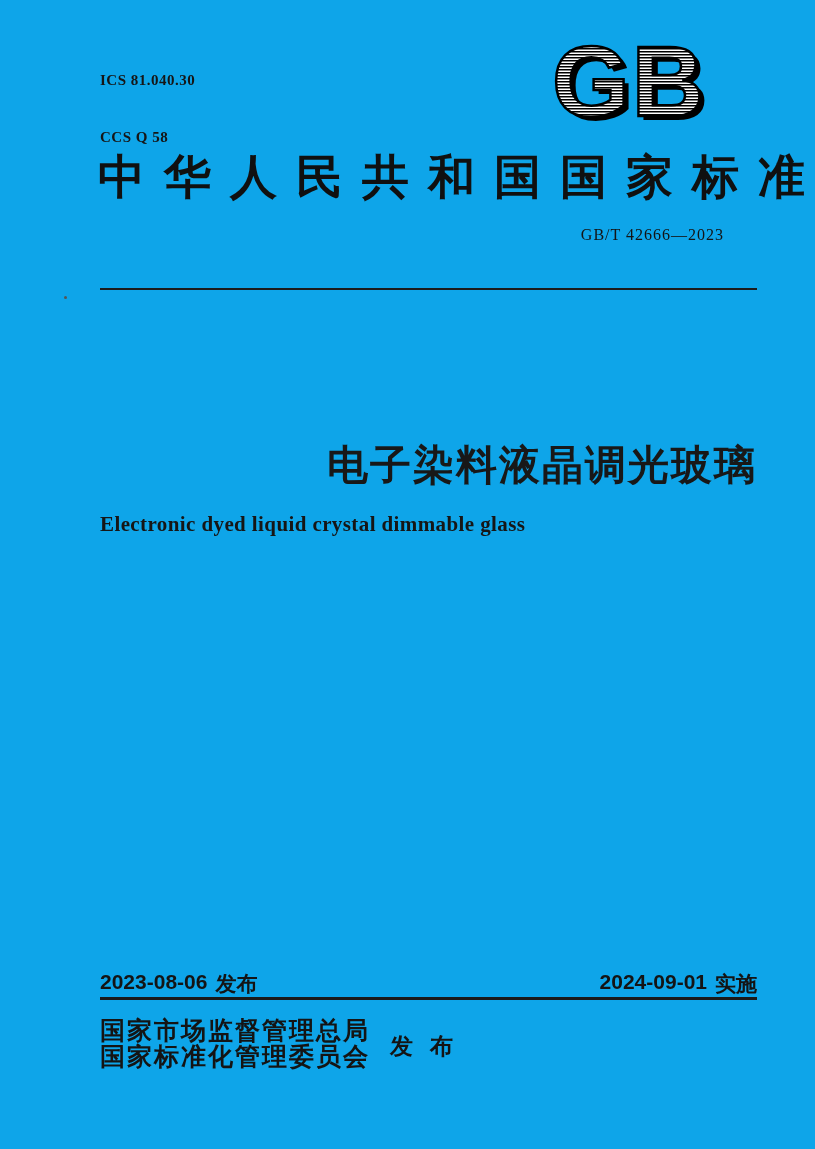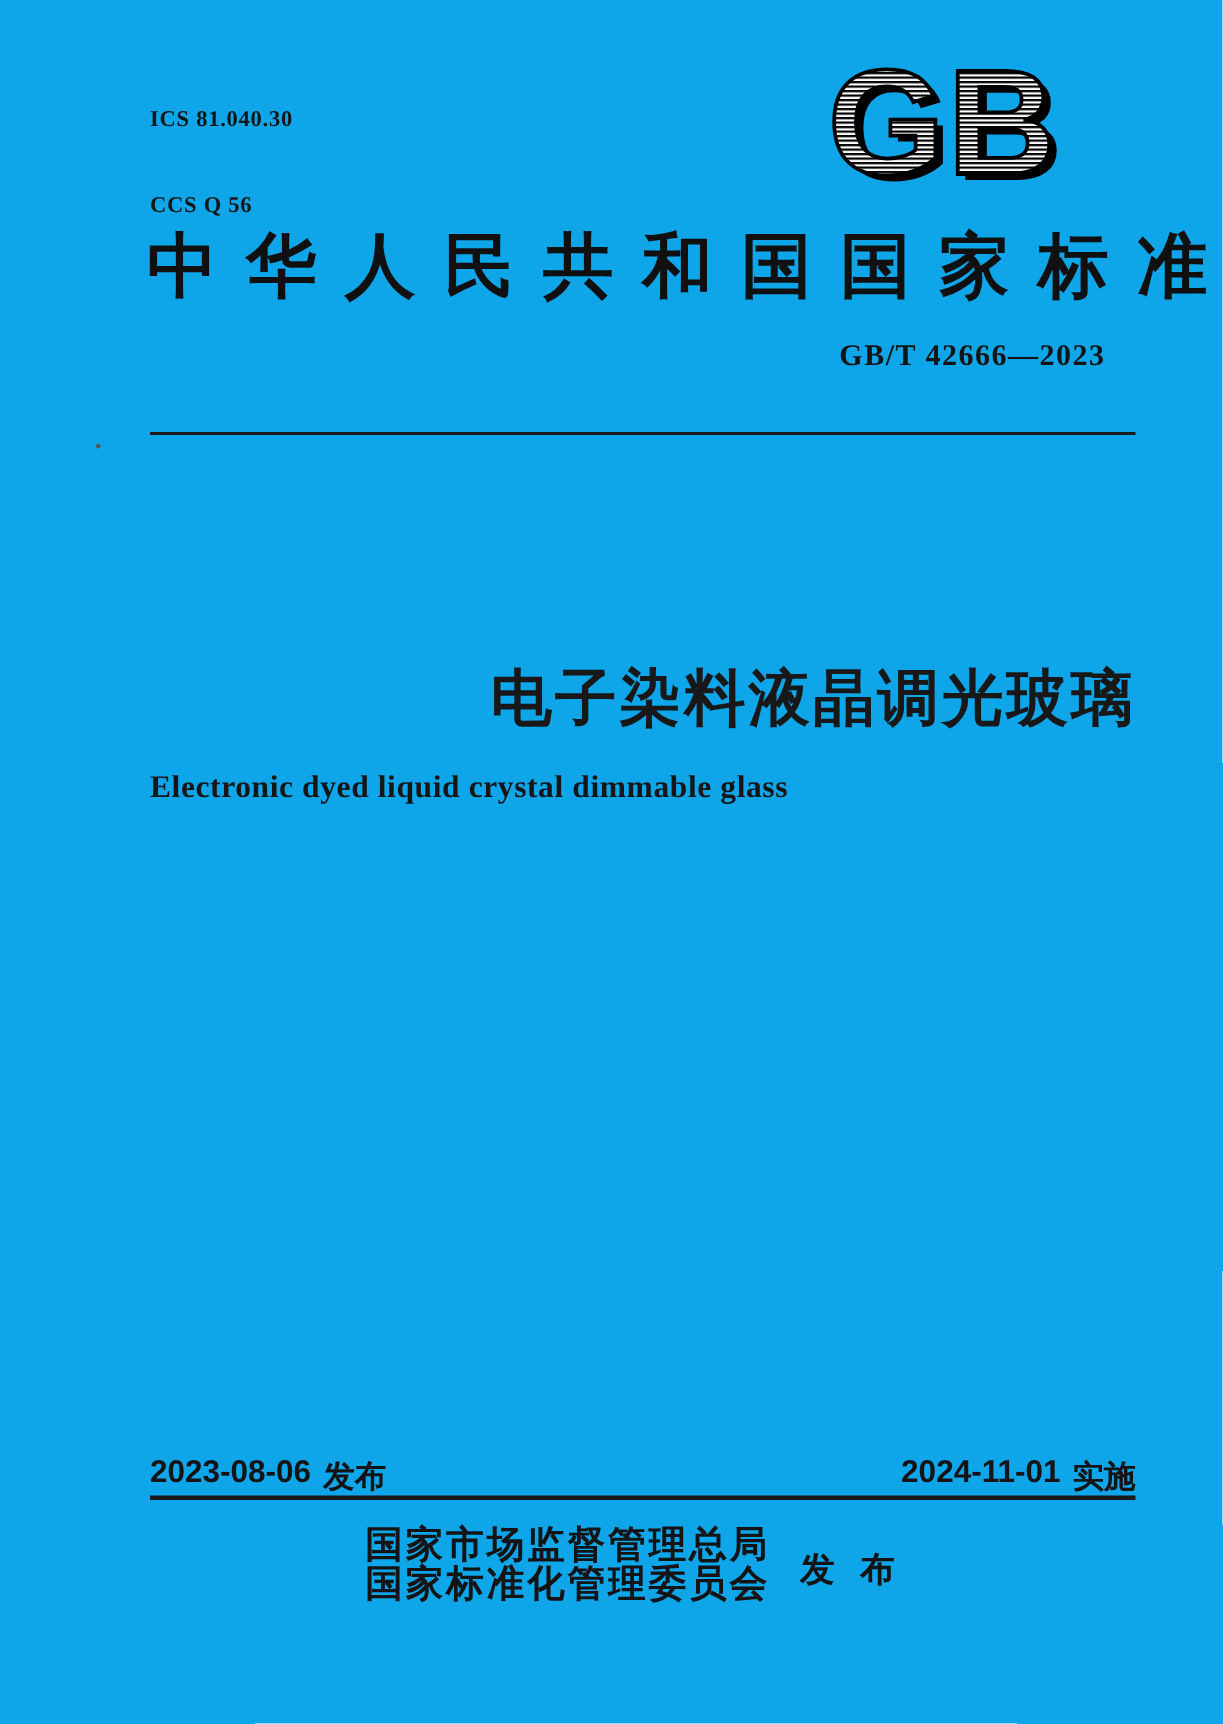--- a/index.html
+++ b/index.html
@@ -50,25 +50,25 @@
     font-weight: bold;
     font-size: 47px;
     letter-spacing: 19px;
     white-space: nowrap;
     color: #101010;
   }
 
   
   .std-number {
     position: absolute;
-    right: 78px;
+    right: 91px;
     top: 226px;
     font-family: "Liberation Serif", serif;
-    font-weight: bold;
-    font-size: 20px;
+    font-weight: normal;
+    font-size: 16px;
     letter-spacing: 1px;
     color: #141414;
   }
 
   .rule-top {
     position: absolute;
     left: 100px;
     top: 288px;
     width: 657px;
     height: 2px;
@@ -141,21 +141,21 @@
     background: #1a1a1a;
   }
 
   
   .publisher-block {
     position: absolute;
     left: 100px;
     top: 1018px;
     width: 657px;
     display: flex;
-    justify-content: center;
+    justify-content: flex-start;
     align-items: center;
   }
   .issuer-lines {
     font-family: "Liberation Serif", serif;
     font-weight: bold;
     font-size: 25px;
     line-height: 26px;
     letter-spacing: 2px;
     color: #141414;
     white-space: nowrap;
@@ -171,21 +171,21 @@
     white-space: nowrap;
   }
 </style>
 </head>
 <body>
 
 <div id="page">
 
   <div class="meta-codes">
     <div>ICS 81.040.30</div>
-    <div>CCS Q 56</div>
+    <div>CCS Q 58</div>
   </div>
 
   <svg class="gb-logo" viewBox="0 0 165 100" aria-hidden="true">
     <defs>
       <pattern id="hatch" width="4" height="3" patternUnits="userSpaceOnUse">
         <rect width="4" height="3" fill="#ffffff"></rect>
         <rect width="4" height="1.5" fill="#000000"></rect>
       </pattern>
     </defs>
     <g font-family="'Liberation Sans', sans-serif" font-weight="bold" font-size="100" letter-spacing="2">
@@ -203,21 +203,21 @@
 
   <div class="cn-title">电子染料液晶调光玻璃</div>
   <div class="en-title">Electronic dyed liquid crystal dimmable glass</div>
 
   <div class="dates-row">
     <div class="date-item">
       <span class="date-part">2023-08-06</span>
       <span>发布</span>
     </div>
     <div class="date-item">
-      <span class="date-part">2024-11-01</span>
+      <span class="date-part">2024-09-01</span>
       <span>实施</span>
     </div>
   </div>
 
   <div class="rule-bottom"></div>
 
   <div class="publisher-block">
     <div class="issuer-lines">
       <div>国家市场监督管理总局</div>
       <div>国家标准化管理委员会</div>

